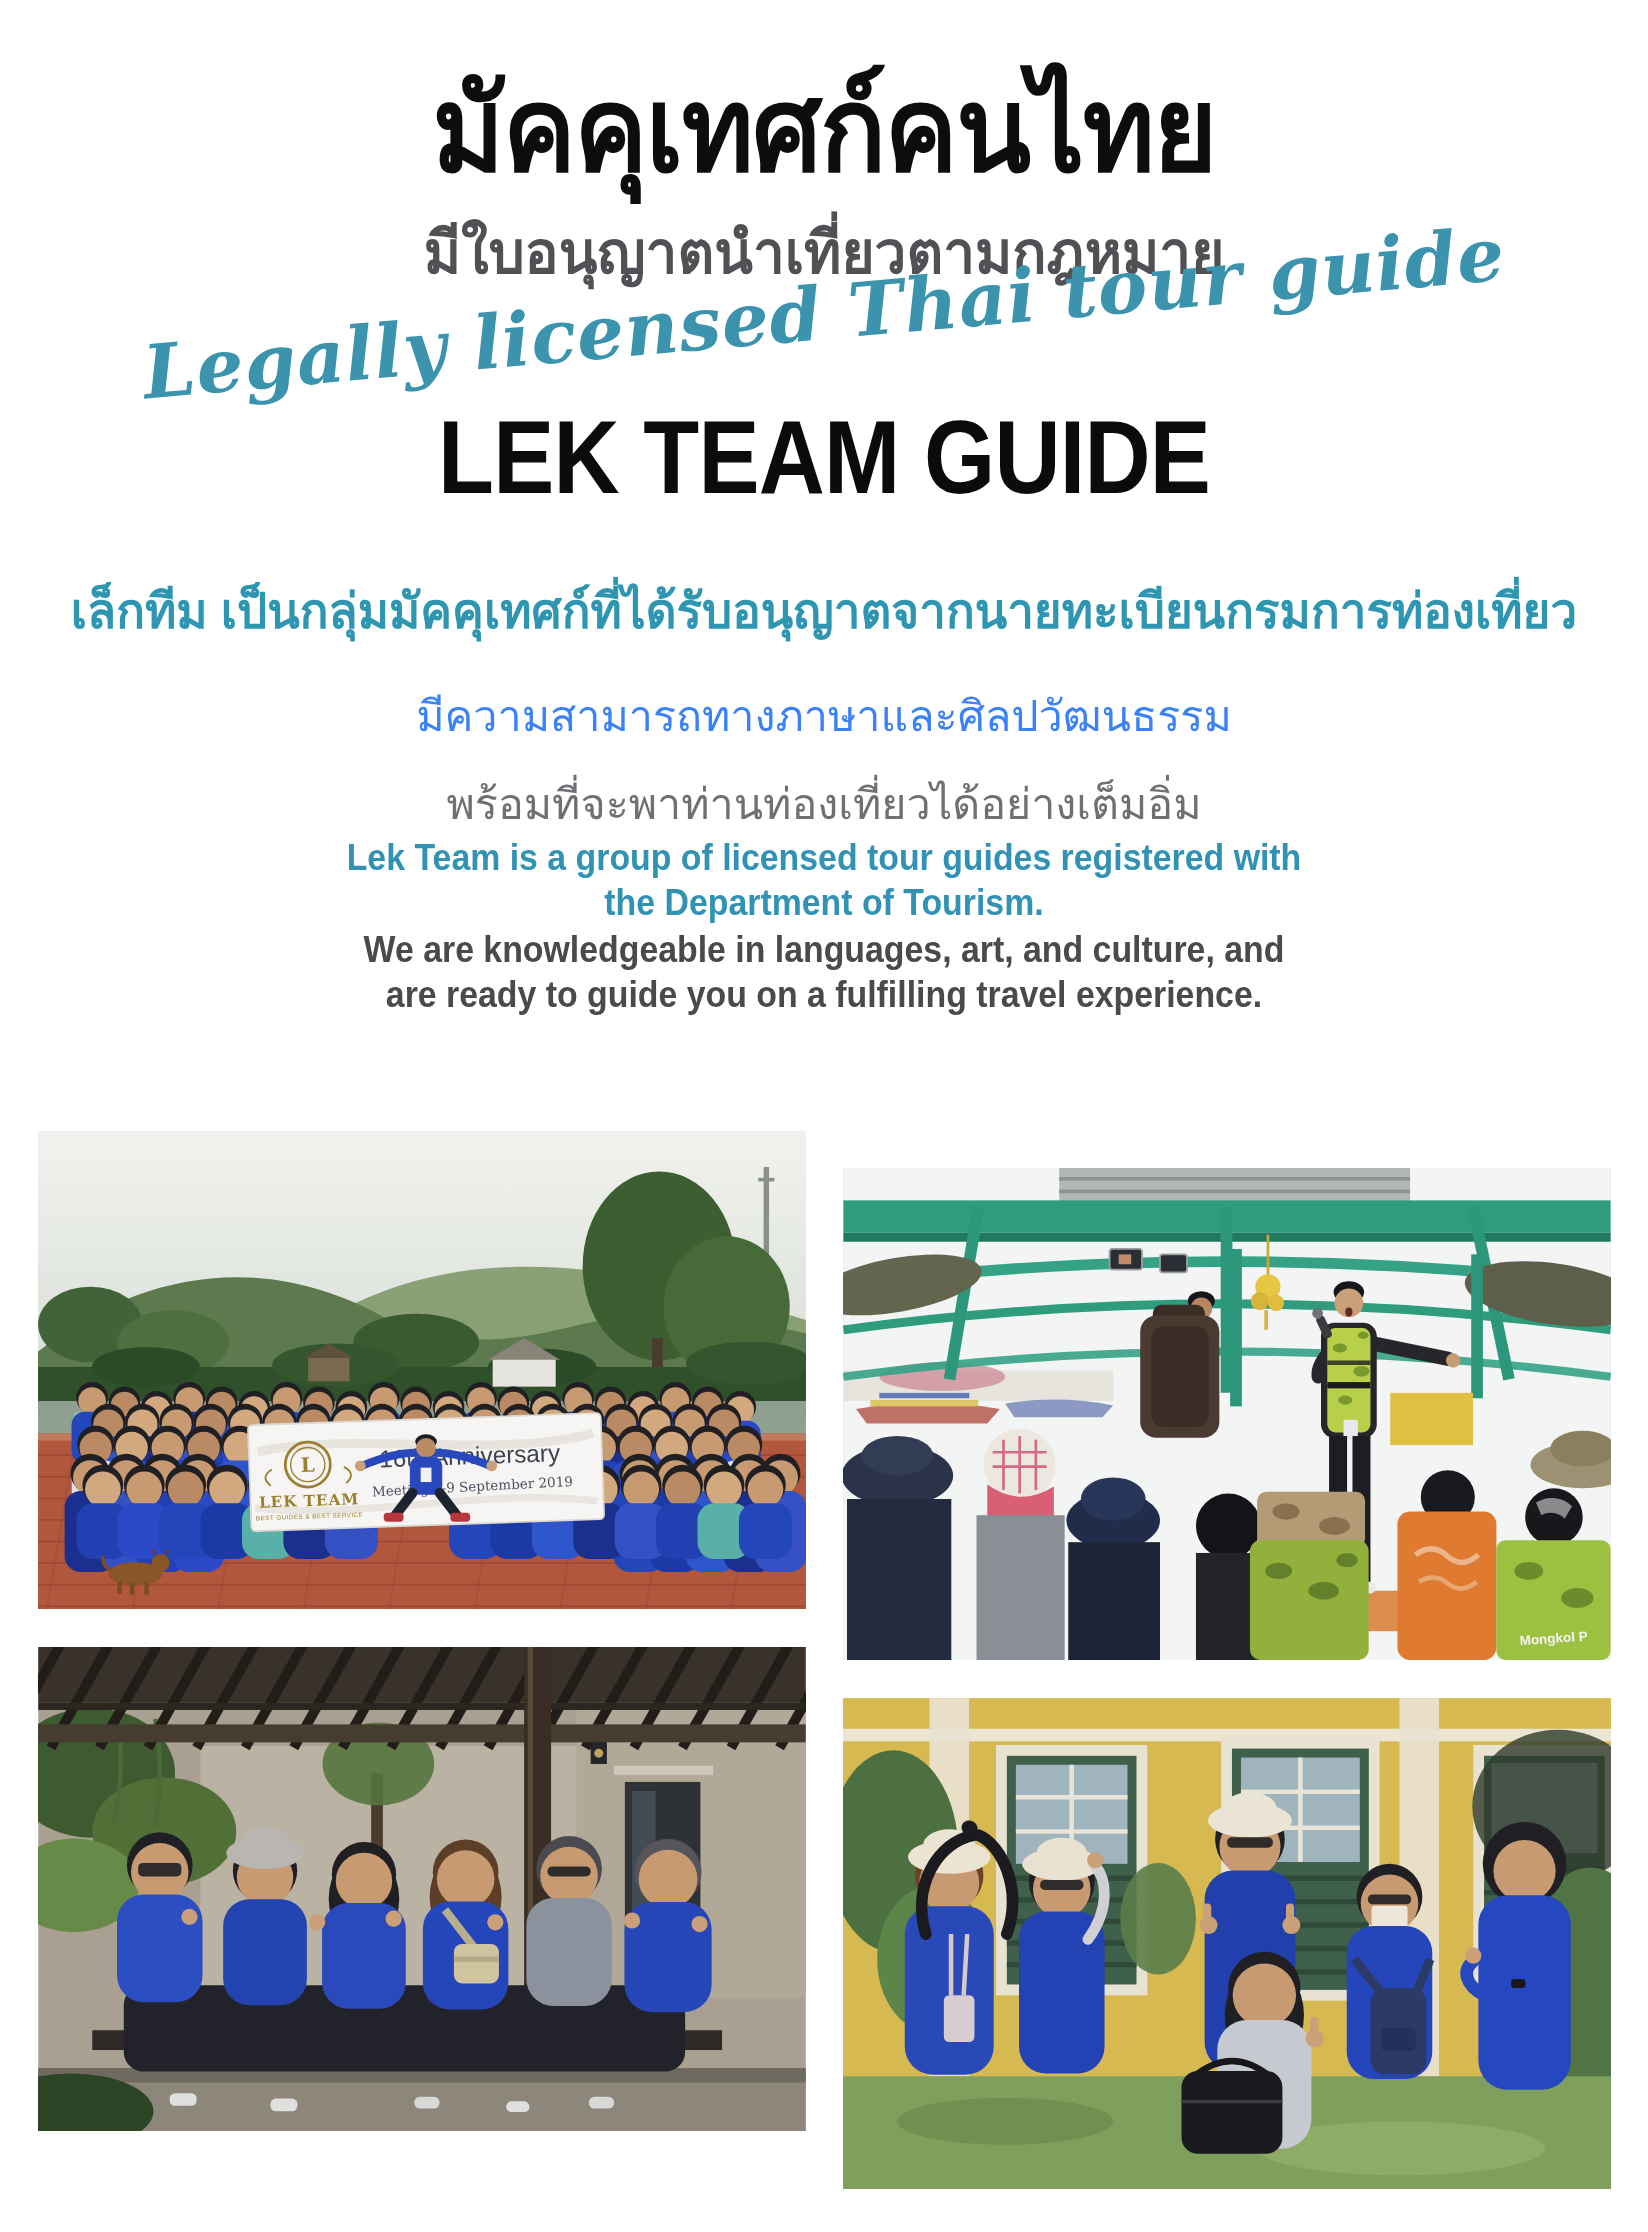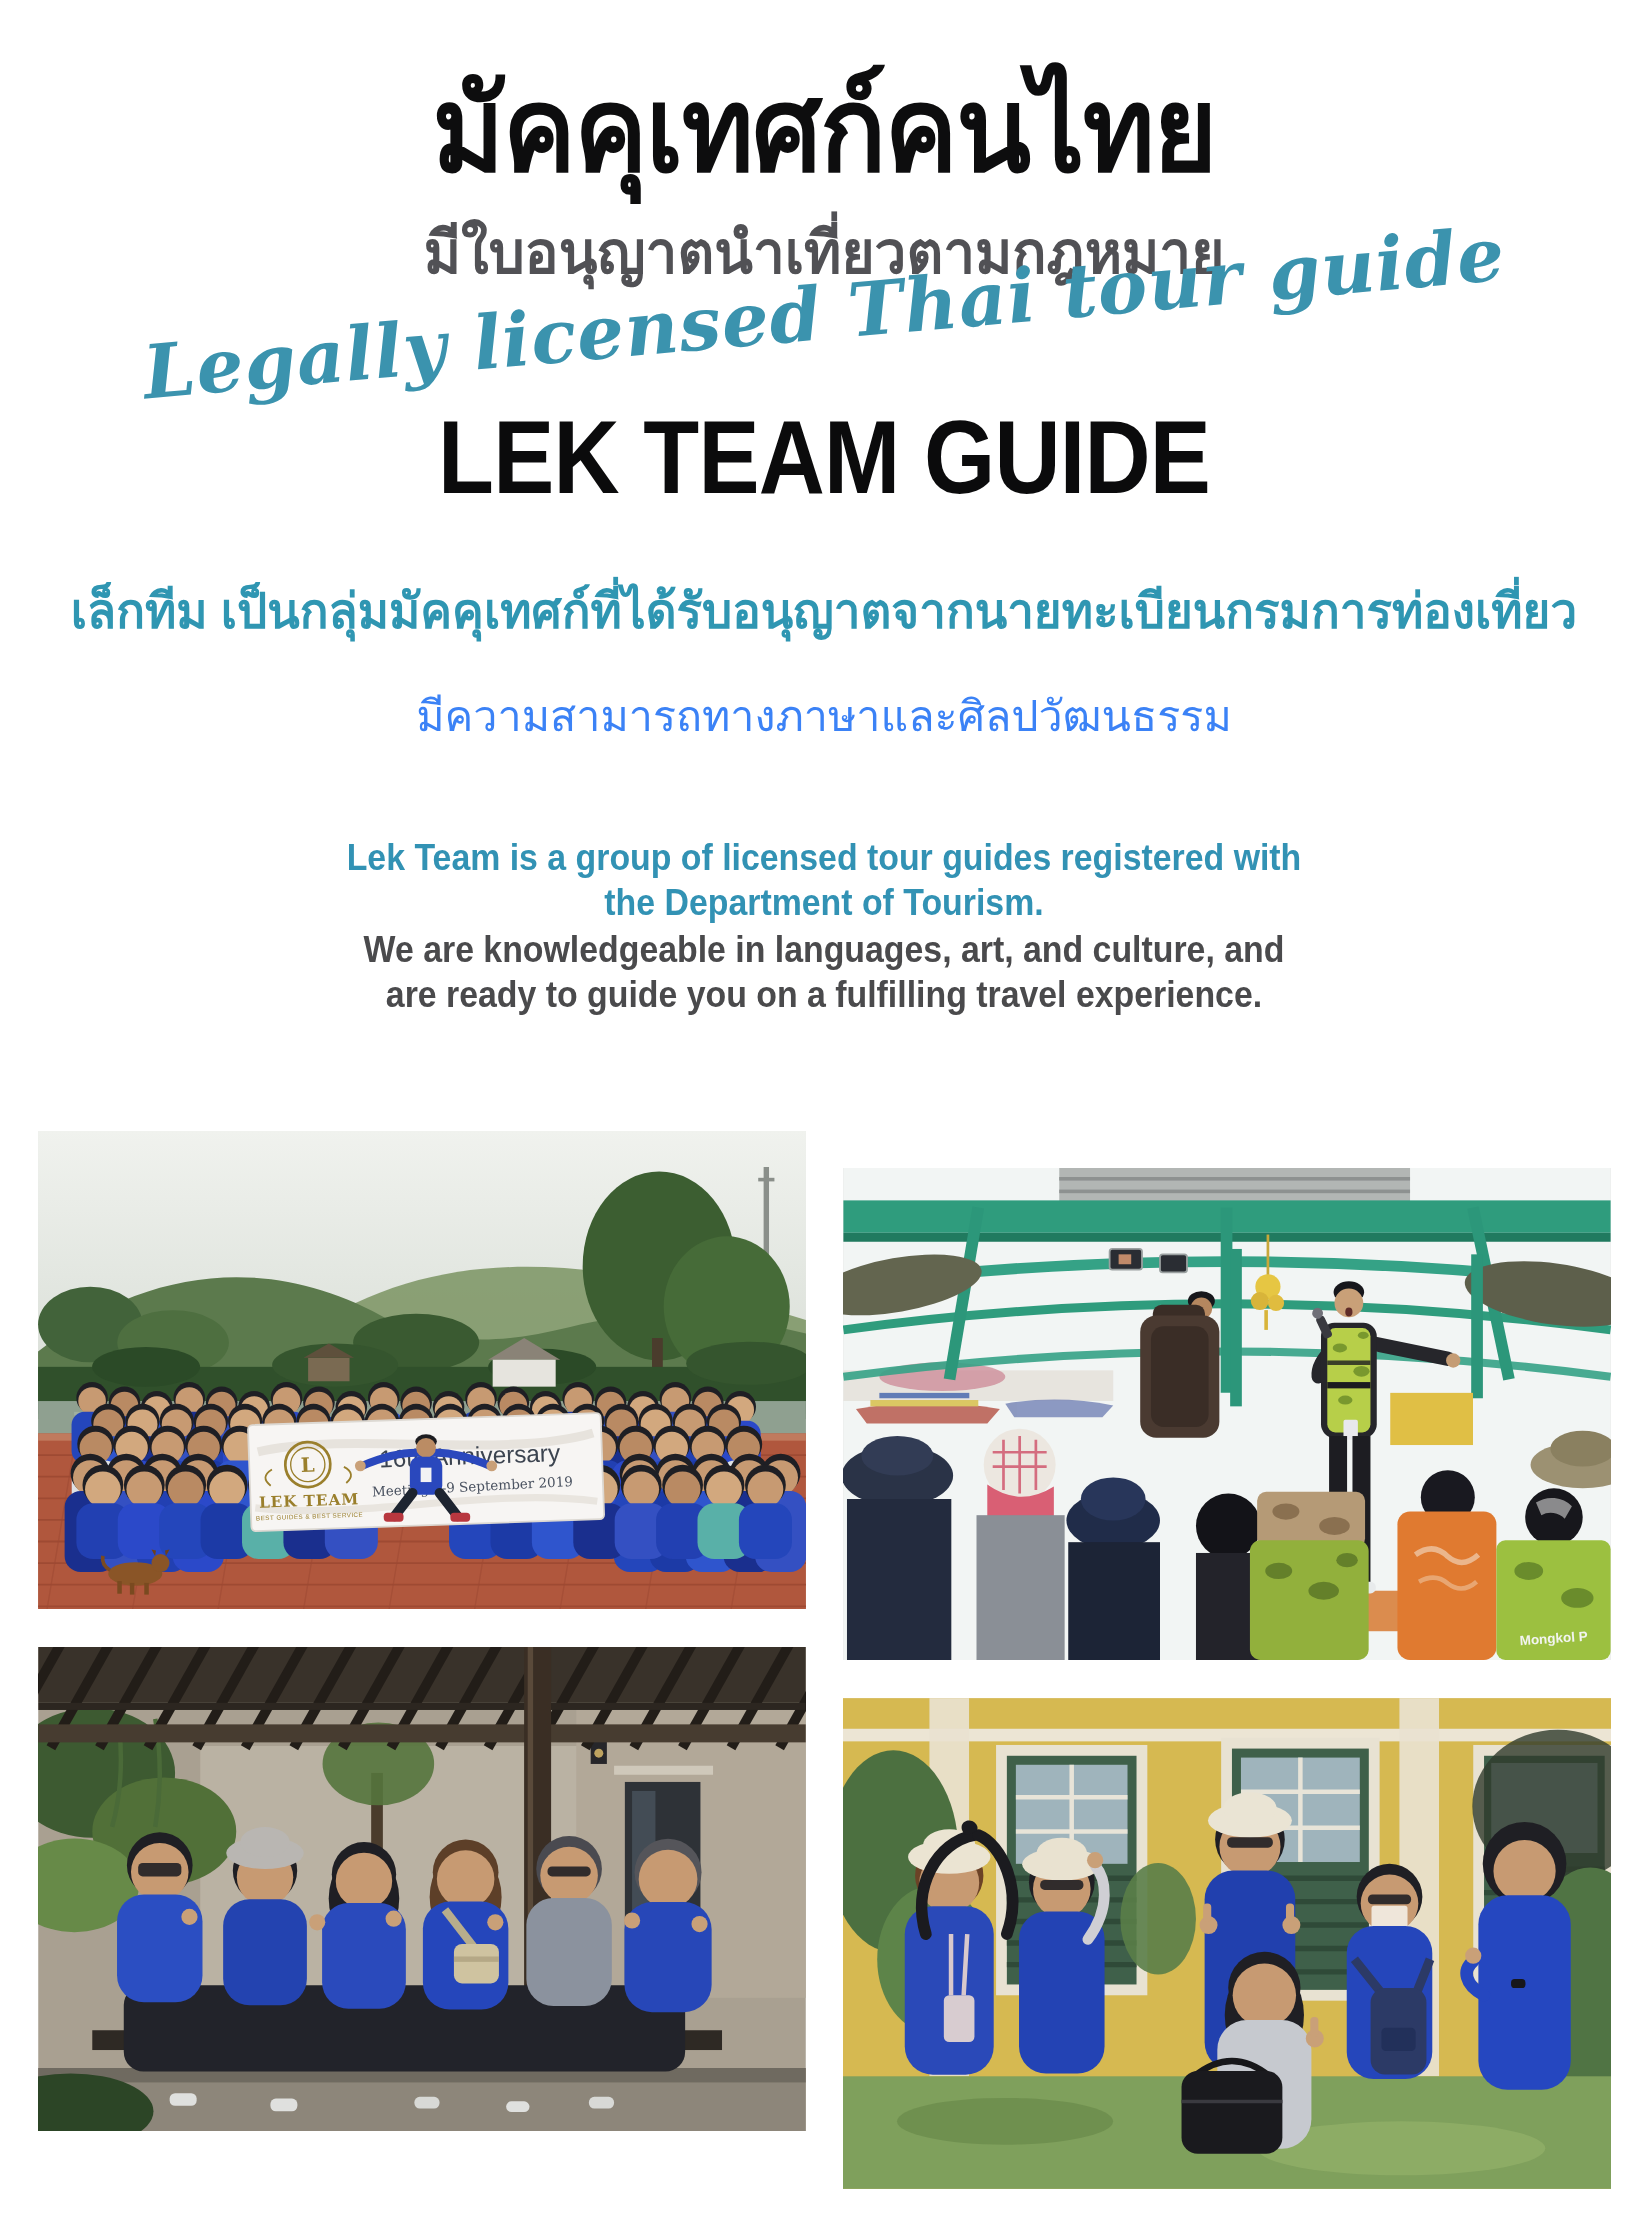--- a/index.html
+++ b/index.html
@@ -39,20 +39,21 @@
 
 <main class="page">
 
   <h1 class="line title-thai">มัคคุเทศก์คนไทย</h1>
   <p class="line subtitle-thai">มีใบอนุญาตนำเที่ยวตามกฎหมาย</p>
   <p class="line tagline-script">Legally licensed Thai tour guide</p>
   <h2 class="line team-title">LEK TEAM GUIDE</h2>
 
   <p class="line thai-lead">เล็กทีม เป็นกลุ่มมัคคุเทศก์ที่ได้รับอนุญาตจากนายทะเบียนกรมการท่องเที่ยว</p>
   <p class="line thai-l2">มีความสามารถทางภาษาและศิลปวัฒนธรรม</p>
+  <p class="line thai-l3">พร้อมที่จะพาท่านท่องเที่ยวได้อย่างเต็มอิ่ม</p>
 
   <div class="line en en-teal">
     <div>Lek Team is a group of licensed tour guides registered with</div>
     <div>the Department of Tourism.</div>
   </div>
   <div class="line en en-dark">
     <div>We are knowledgeable in languages, art, and culture, and</div>
     <div>are ready to guide you on a fulfilling travel experience.</div>
   </div>
 

